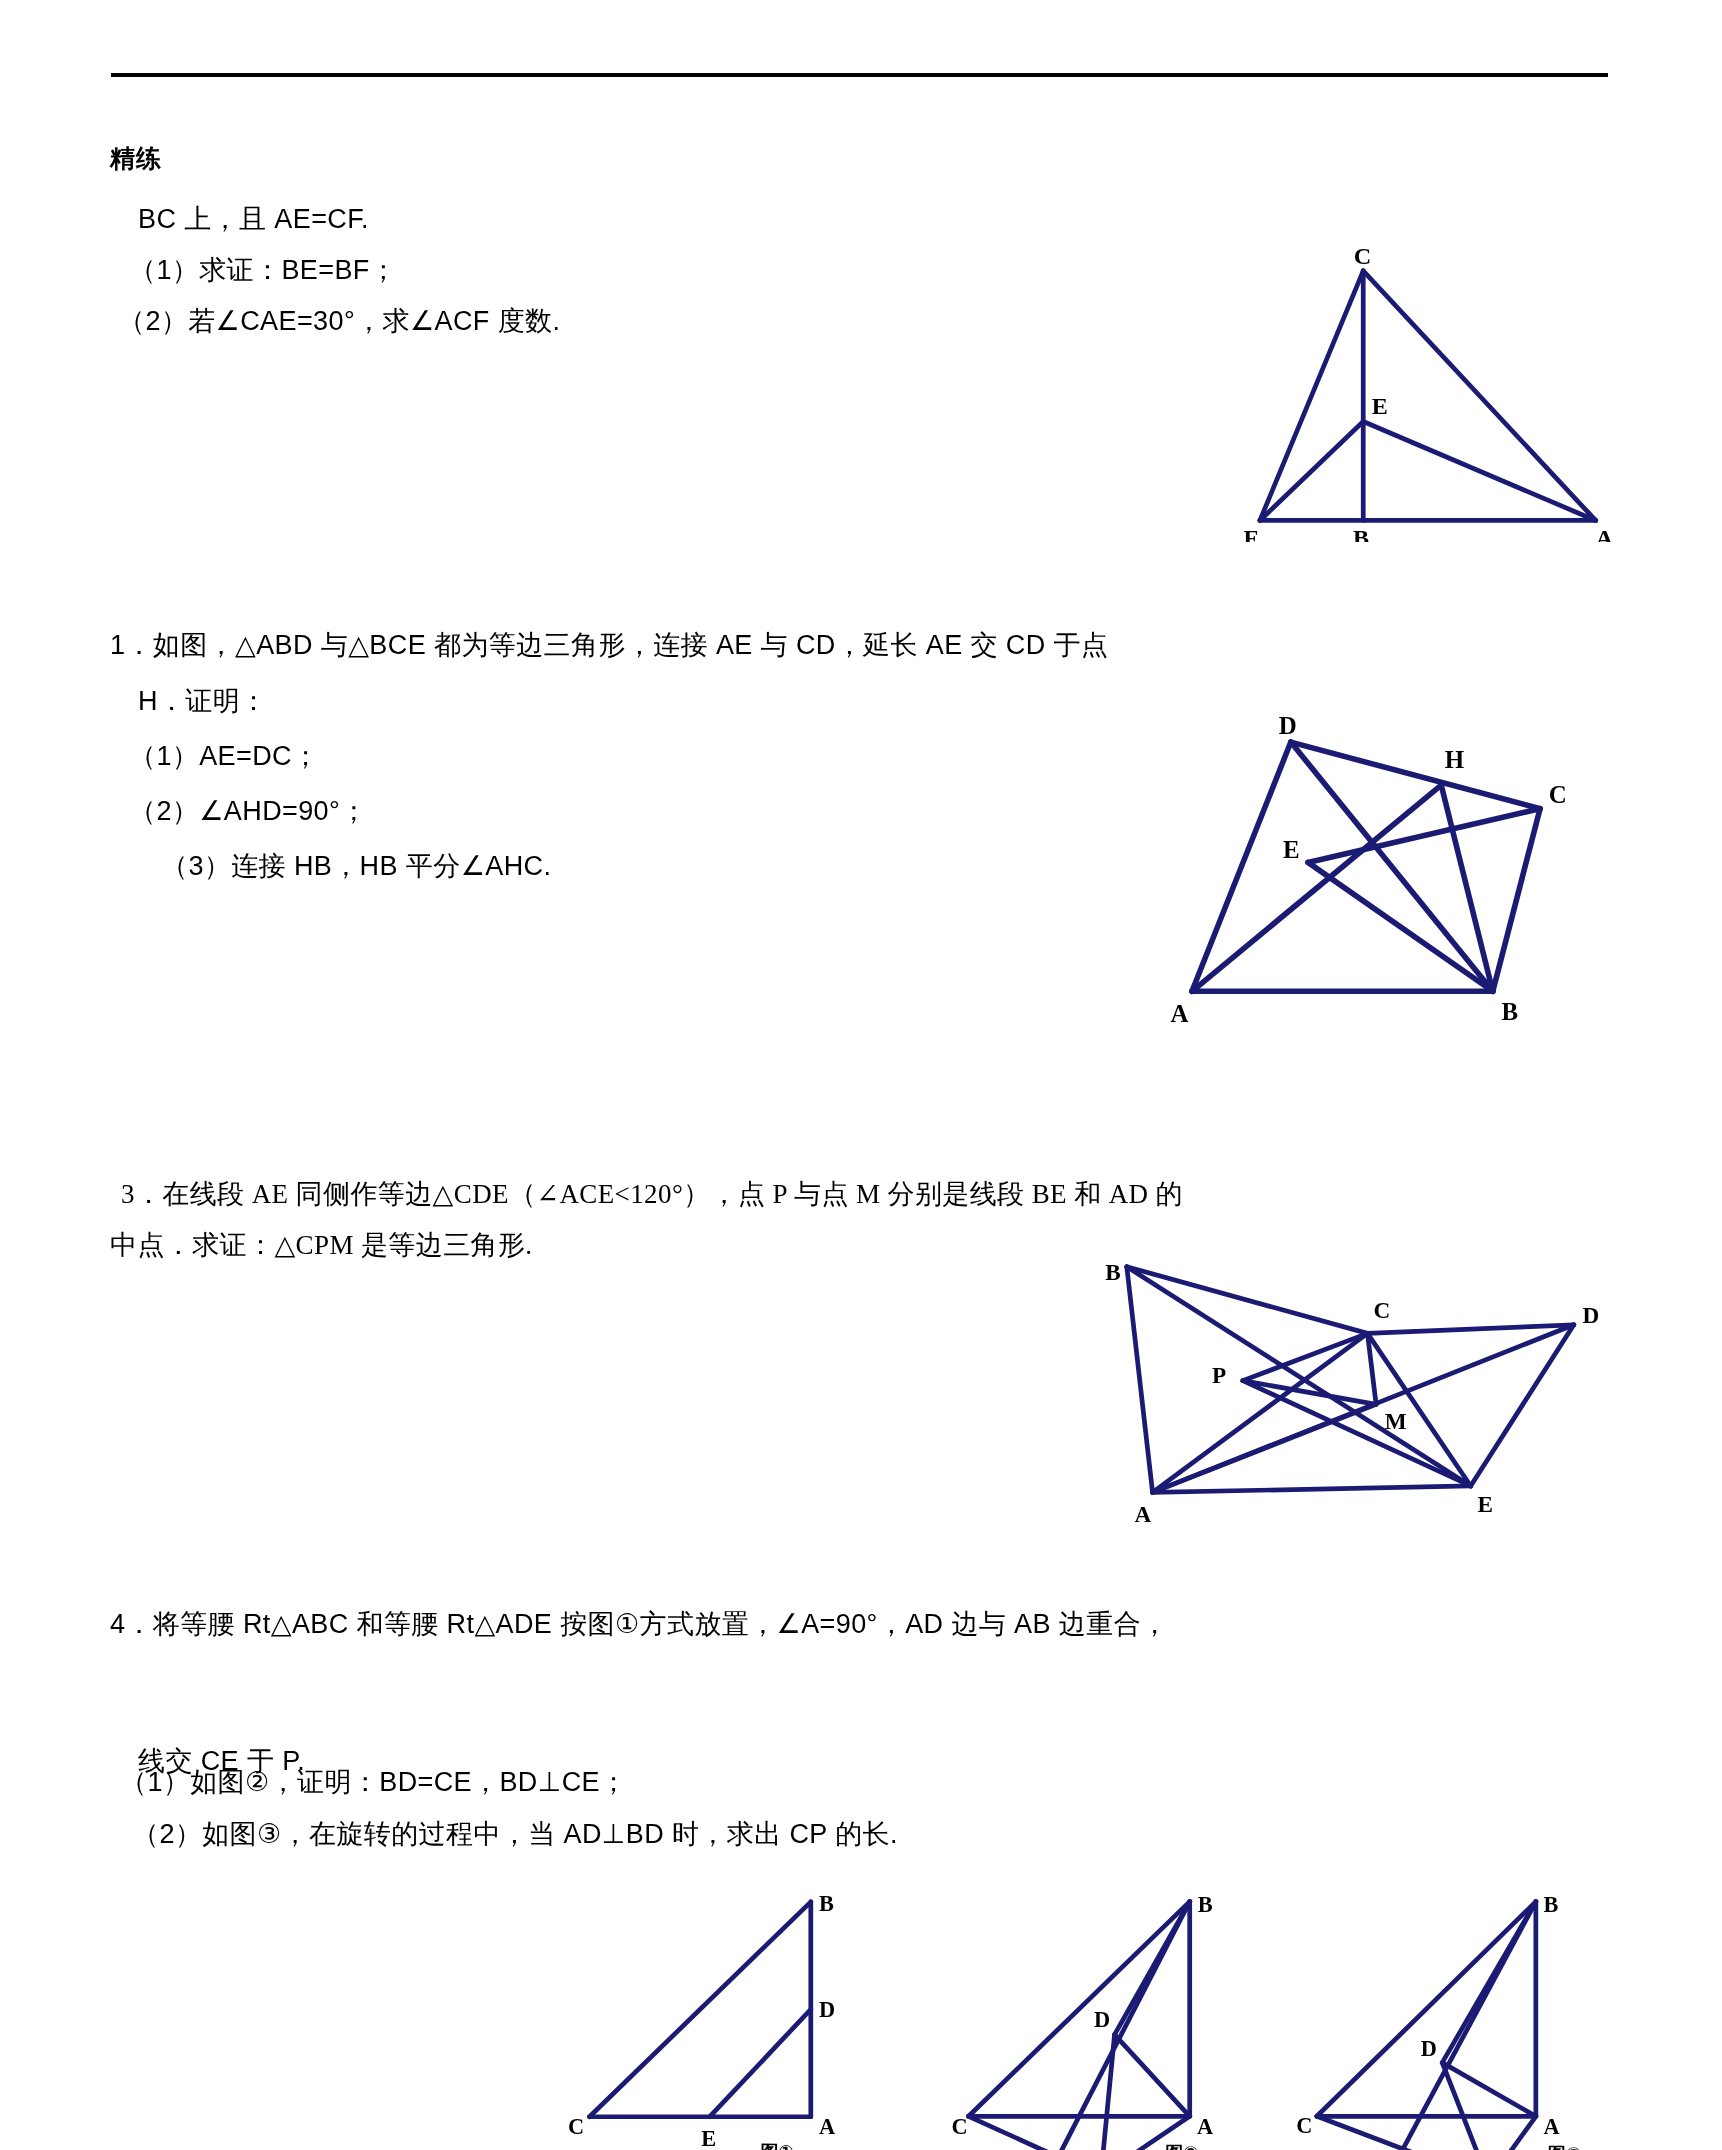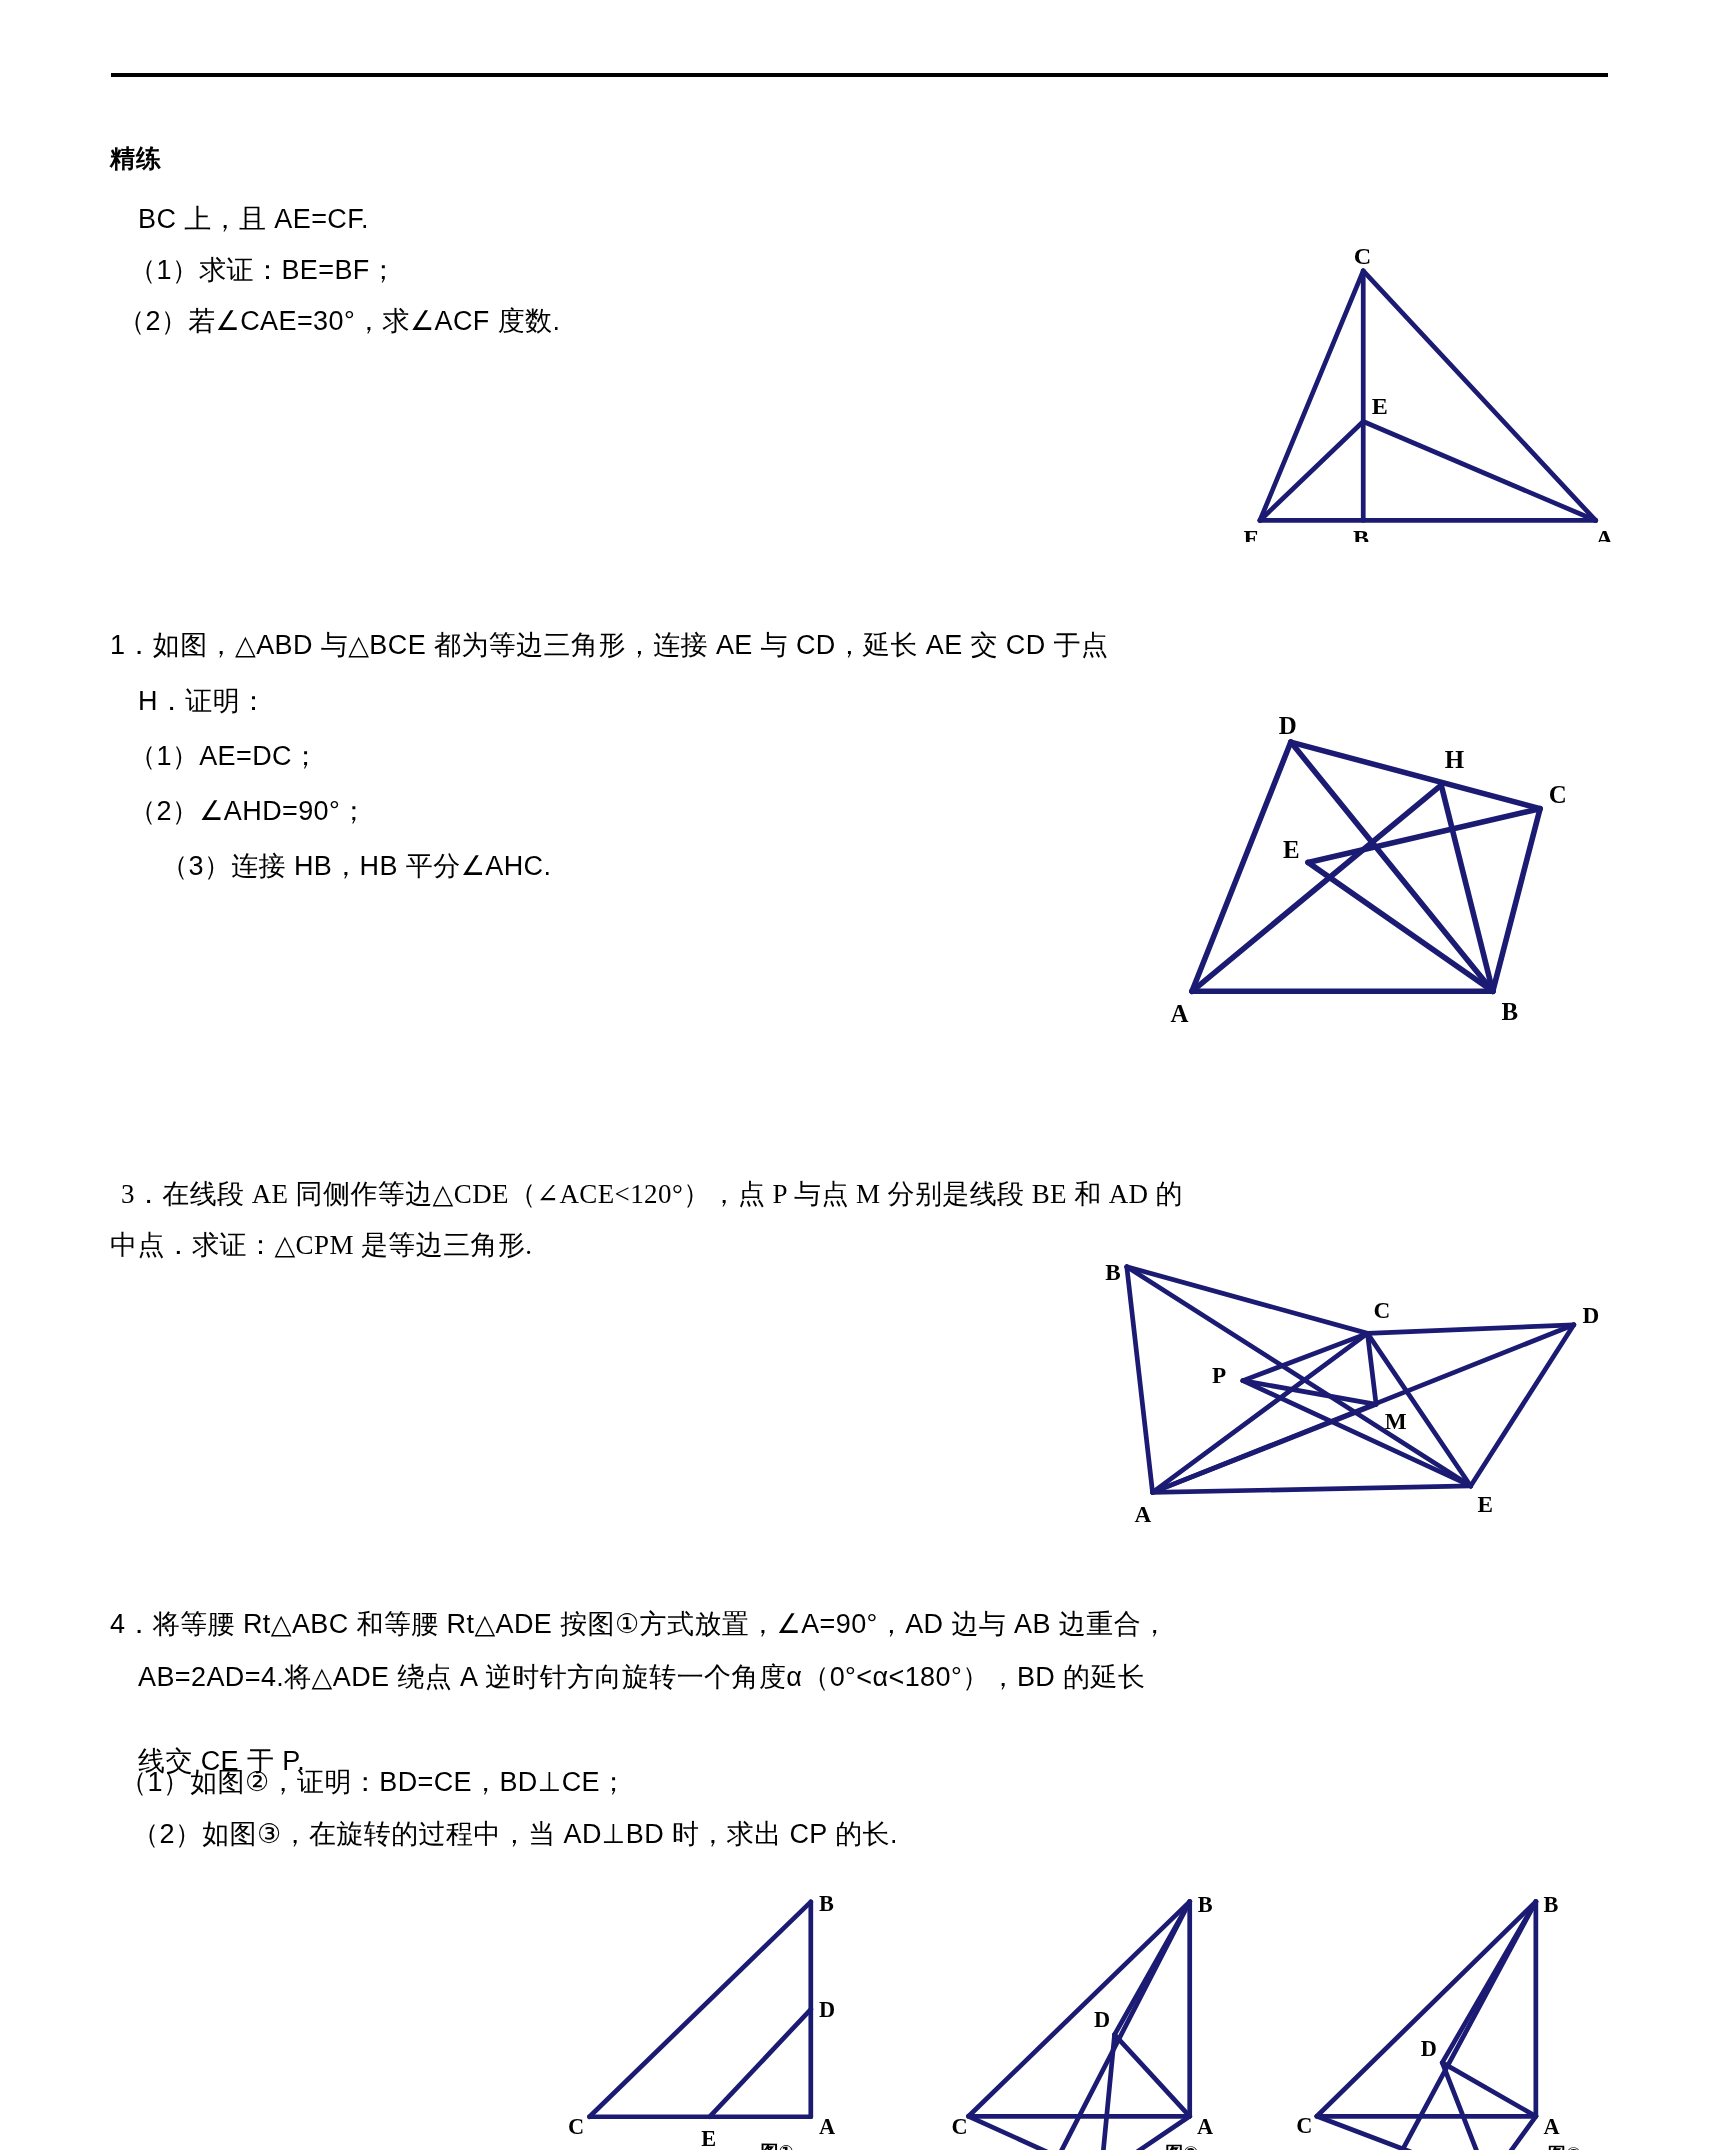--- a/index.html
+++ b/index.html
@@ -145,21 +145,20 @@
         <text x="1120" y="150">D</text>
         <text x="258" y="290">P</text>
         <text x="660" y="398">M</text>
         <text x="78" y="615">A</text>
         <text x="876" y="590">E</text>
       </g>
     </svg>
   </div>
 
   <div class="ptext" style="left:110px; top:1611px;">4．将等腰 Rt△ABC 和等腰 Rt△ADE 按图①方式放置，∠A=90°，AD 边与 AB 边重合，</div>
-  <div class="ptext" style="left:138px; top:1664px;">AB=2AD=4.将△ADE 绕点 A 逆时针方向旋转一个角度α（0°&lt;α&lt;180°），BD 的延长</div>
   <div class="ptext" style="left:138px; top:1748px;">线交 CE 于 P.</div>
   <div class="ptext" style="left:120px; top:1769px;">（1）如图②，证明：BD=CE，BD⊥CE；</div>
   <div class="ptext" style="left:120px; top:1821px;margin-left:12px;">（2）如图③，在旋转的过程中，当 AD⊥BD 时，求出 CP 的长.</div>
 
   <div class="fig" style="left:568px; top:1893px;">
     <svg width="318" height="267" viewBox="0 0 740 620">
 
       <g stroke="#1b1b73" stroke-width="11" fill="none" stroke-linecap="round" stroke-linejoin="round">
         <line x1="50" y1="520" x2="565" y2="520"></line>
         <line x1="565" y1="520" x2="565" y2="20"></line>

